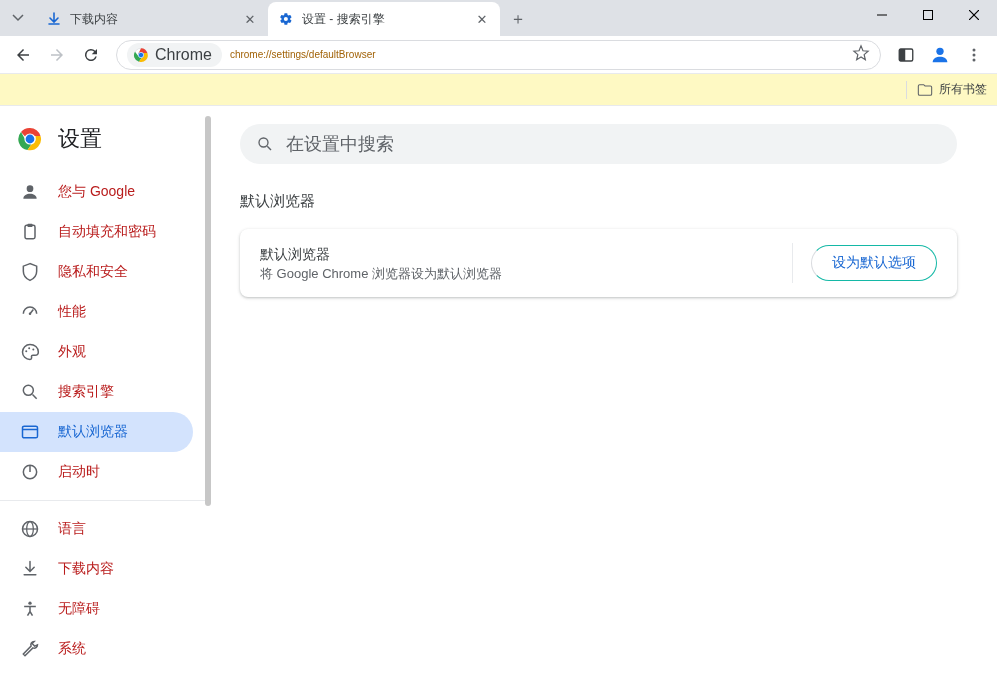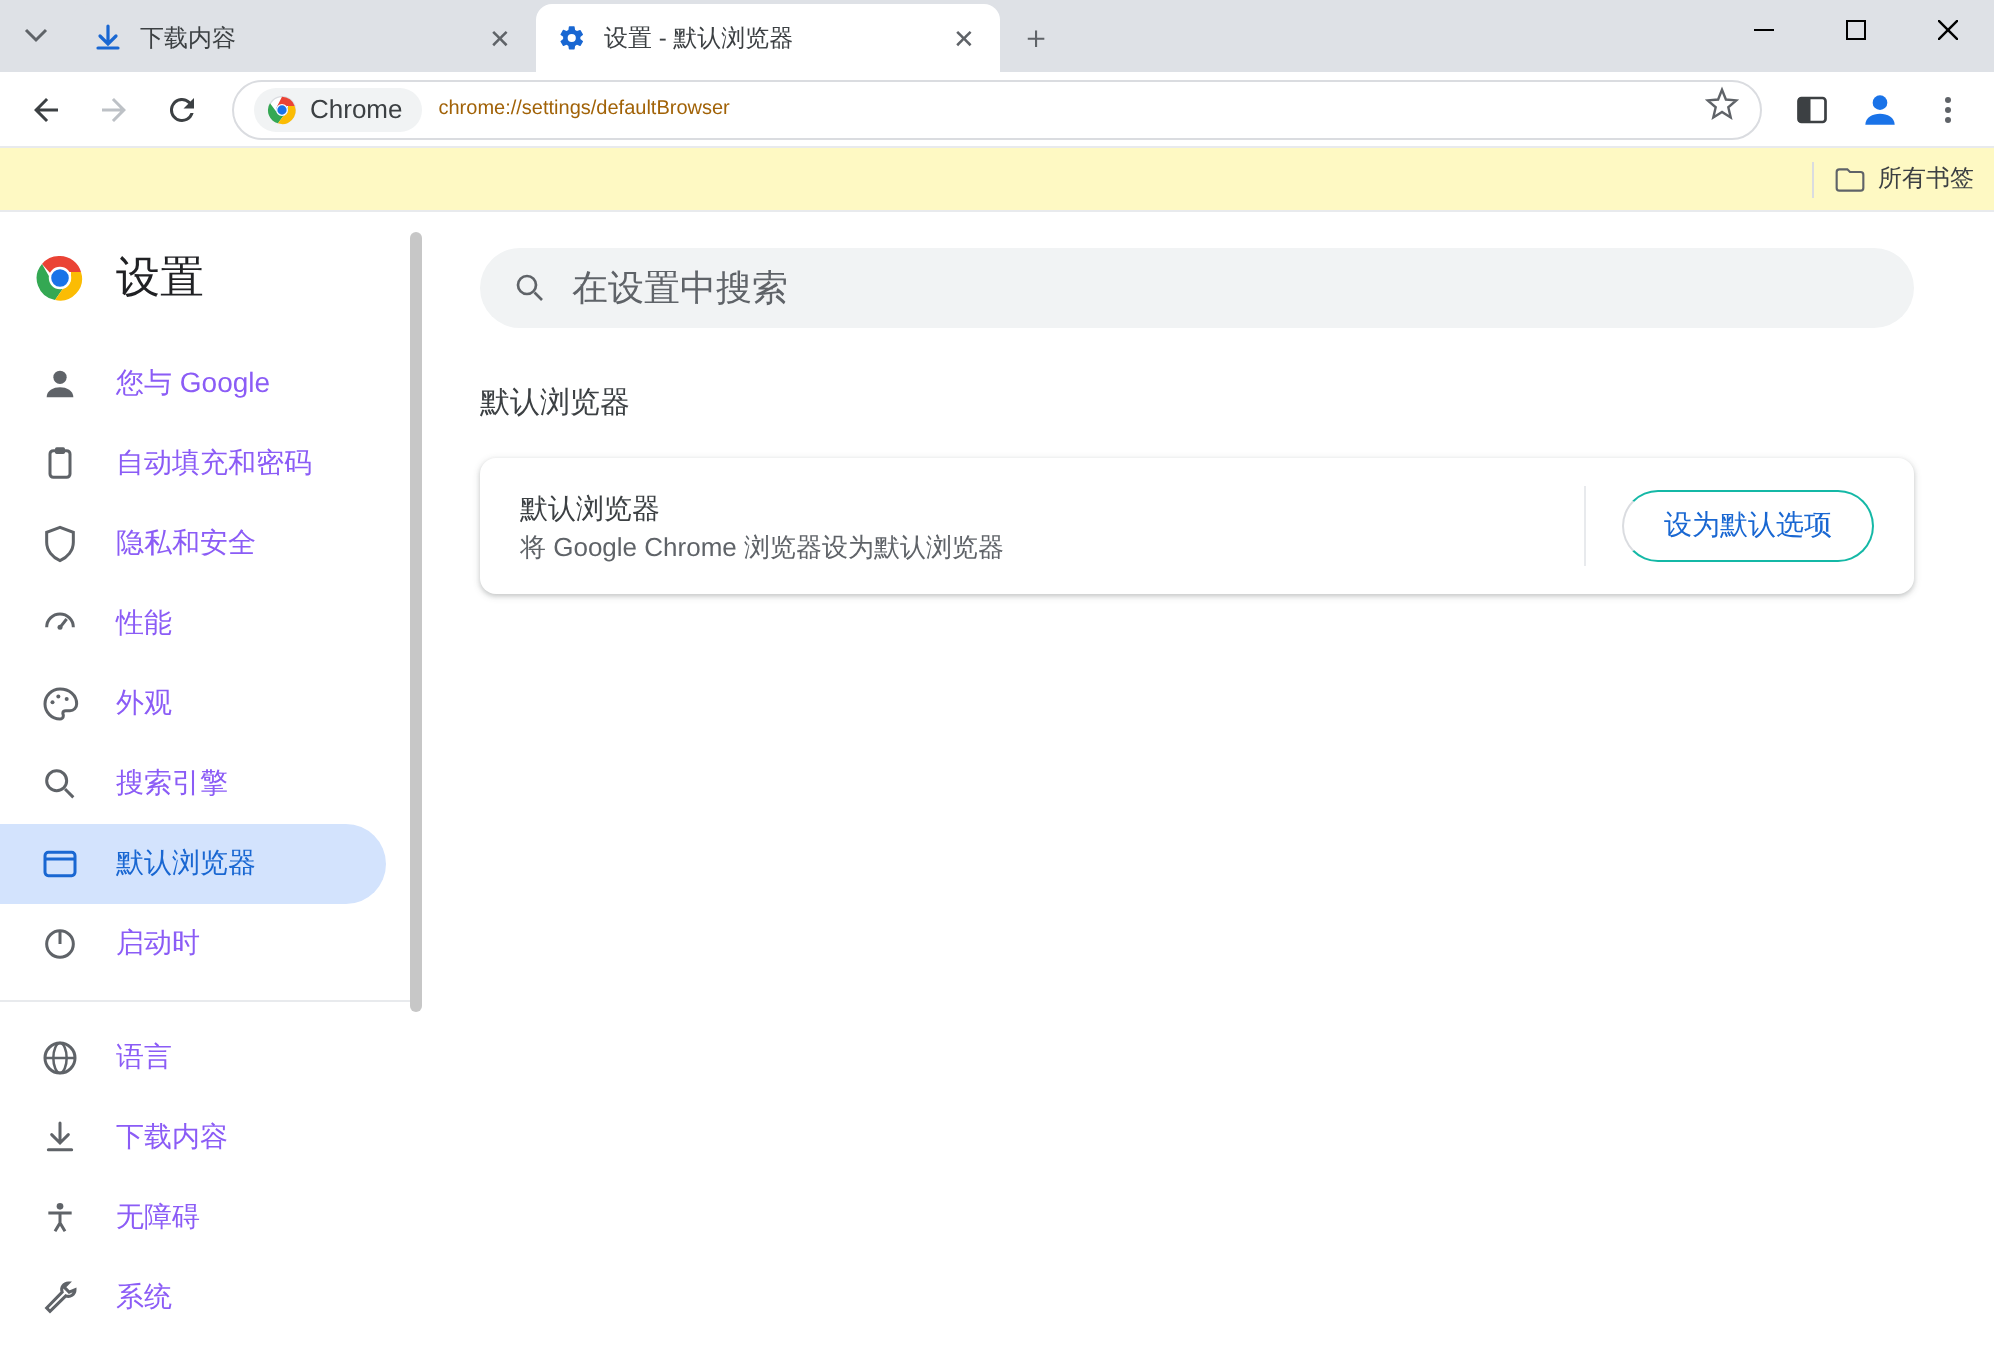--- a/index.html
+++ b/index.html
@@ -18,21 +18,21 @@
     .newtab { width: 28px; height: 28px; display: flex; align-items: center; justify-content: center; color: #5f6368; font-size: 16px; margin-left: 4px; margin-bottom: 3px; }
     .window-controls { position: absolute; right: 0; top: 0; height: 30px; display: flex; }
     .window-btn { width: 46px; height: 30px; display: flex; align-items: center; justify-content: center; color: #000; }
 
     
     .toolbar { height: 38px; background: #fff; display: flex; align-items: center; padding: 0 6px; border-bottom: 1px solid #e8eaed; }
     .nav-btn { width: 34px; height: 34px; display: flex; align-items: center; justify-content: center; color: #5f6368; }
     .nav-btn.disabled { color: #bdc1c6; }
     .omnibox { flex: 1; height: 30px; background: #f1f3f4; border-radius: 15px; display: flex; align-items: center; margin: 0 8px; padding: 0 10px; }
     .omnibox.white { background: #fff; border: 1px solid #dadce0; border-radius: 16px; }
-    .chrome-chip { display: flex; align-items: center; background: #f1f3f4; border-radius: 14px; padding: 3px 10px 3px 6px; margin-right: 8px; font-size: 13px; color: #3c4043; }
+    .chrome-chip { display: flex; align-items: center; background: #f1f3f4; border-radius: 14px; padding: 3px 10px 3px 6px; margin-right: 8px; font-size: 16px; color: #3c4043; }
     .chrome-chip svg { margin-right: 6px; }
     .url-text { font-size: 10px; color: #a16207; flex: 1; }
     .toolbar-right { display: flex; align-items: center; }
     .toolbar-icon { width: 34px; height: 34px; display: flex; align-items: center; justify-content: center; color: #5f6368; }
 
     
     .bookbar { height: 32px; background: #fef9c3; display: flex; align-items: center; justify-content: flex-end; padding: 0 10px; border-bottom: 1px solid #e8eaed; }
     .bookbar-sep { width: 1px; height: 18px; background: #dadce0; margin-right: 10px; }
     .bookitem { display: flex; align-items: center; font-size: 12px; color: #3c4043; cursor: pointer; }
     .bookitem svg { margin-right: 6px; }
@@ -41,21 +41,21 @@
     .settings { display: flex; height: calc(675px - 36px - 38px - 32px); }
     .sidebar-wrap { width: 210px; position: relative; display: flex; }
     .sidebar { width: 232px; overflow-y: auto; padding-top: 18px; }
     .sidebar-scrollbar { width: 6px; background: transparent; position: relative; }
     .sidebar-scrollbar-track { position: absolute; top: 10px; width: 6px; height: 390px; background: #c7c7c7; border-radius: 3px; }
 
     .sidebar-header { display: flex; align-items: center; padding: 0 18px 18px 18px; }
     .sidebar-header svg { margin-right: 16px; }
     .sidebar-title { font-size: 22px; color: #202124; }
 
-    .nav-item { display: flex; align-items: center; height: 40px; padding: 0 0 0 20px; font-size: 14px; color: #8b5cf6; cursor: pointer; border-radius: 0 20px 20px 0; margin-right: 12px; }
+    .nav-item { display: flex; align-items: center; height: 40px; padding: 0 0 0 20px; font-size: 14px; color: #b91c1c; cursor: pointer; border-radius: 0 20px 20px 0; margin-right: 12px; }
     .nav-item.active { background: #d3e3fd; color: #1967d2; }
     .nav-item-icon { width: 20px; height: 20px; margin-right: 18px; display: flex; align-items: center; justify-content: center; color: #5f6368; }
     .nav-item.active .nav-item-icon { color: #1967d2; }
     .nav-divider { height: 1px; background: #e8eaed; margin: 8px 0; }
 
     .main { flex: 1; padding: 18px 40px 0 30px; overflow-y: auto; }
     .search-box { height: 40px; background: #f1f3f4; border-radius: 20px; display: flex; align-items: center; padding: 0 16px; margin-bottom: 28px; }
     .search-box svg { margin-right: 12px; }
     .search-placeholder { font-size: 18px; color: #5f6368; }
 
@@ -85,21 +85,21 @@
       </span>
       <span class="tab-title">下载内容</span>
       <span class="tab-close">✕</span>
     </div>
     <div class="tab active">
       <span class="tab-icon">
         <svg width="14" height="14" viewBox="0 0 24 24">
             <path fill="#1967d2" d="M19.14,12.94a7,7,0,0,0,.05-.94,7,7,0,0,0-.05-.94l2.11-1.65a.5.5,0,0,0,.12-.64l-2-3.46a.5.5,0,0,0-.61-.22l-2.49,1a7,7,0,0,0-1.62-.94l-.38-2.65A.5.5,0,0,0,13.78,2H9.78a.5.5,0,0,0-.49.42L8.91,5.07a7,7,0,0,0-1.62.94l-2.49-1a.5.5,0,0,0-.61.22l-2,3.46a.5.5,0,0,0,.12.64L4.42,11a7,7,0,0,0,0,1.88L2.31,14.53a.5.5,0,0,0-.12.64l2,3.46a.5.5,0,0,0,.61.22l2.49-1a7,7,0,0,0,1.62.94l.38,2.65a.5.5,0,0,0,.49.42h4a.5.5,0,0,0,.49-.42l.38-2.65a7,7,0,0,0,1.62-.94l2.49,1a.5.5,0,0,0,.61-.22l2-3.46a.5.5,0,0,0-.12-.64ZM11.78,15.5A3.5,3.5,0,1,1,15.28,12,3.5,3.5,0,0,1,11.78,15.5Z"></path>
           </svg>
       </span>
-      <span class="tab-title">设置 - 默认浏览器</span>
+      <span class="tab-title">设置 - 搜索引擎</span>
       <span class="tab-close">✕</span>
     </div>
     <div class="newtab">＋</div>
   </div>
   <div class="window-controls">
     <div class="window-btn">
         <svg width="10" height="10">
           <line x1="0" y1="5" x2="10" y2="5" stroke="#000" stroke-width="1"></line>
         </svg>
       </div>

